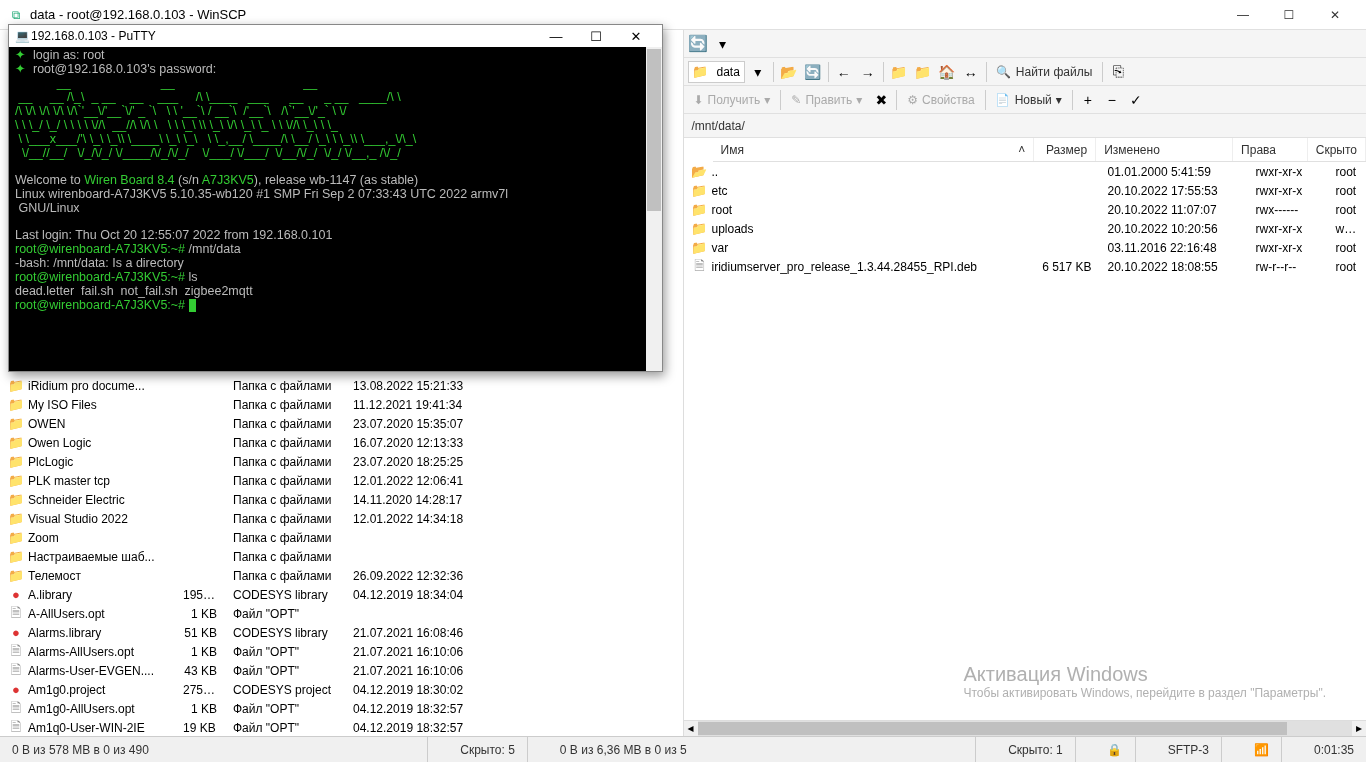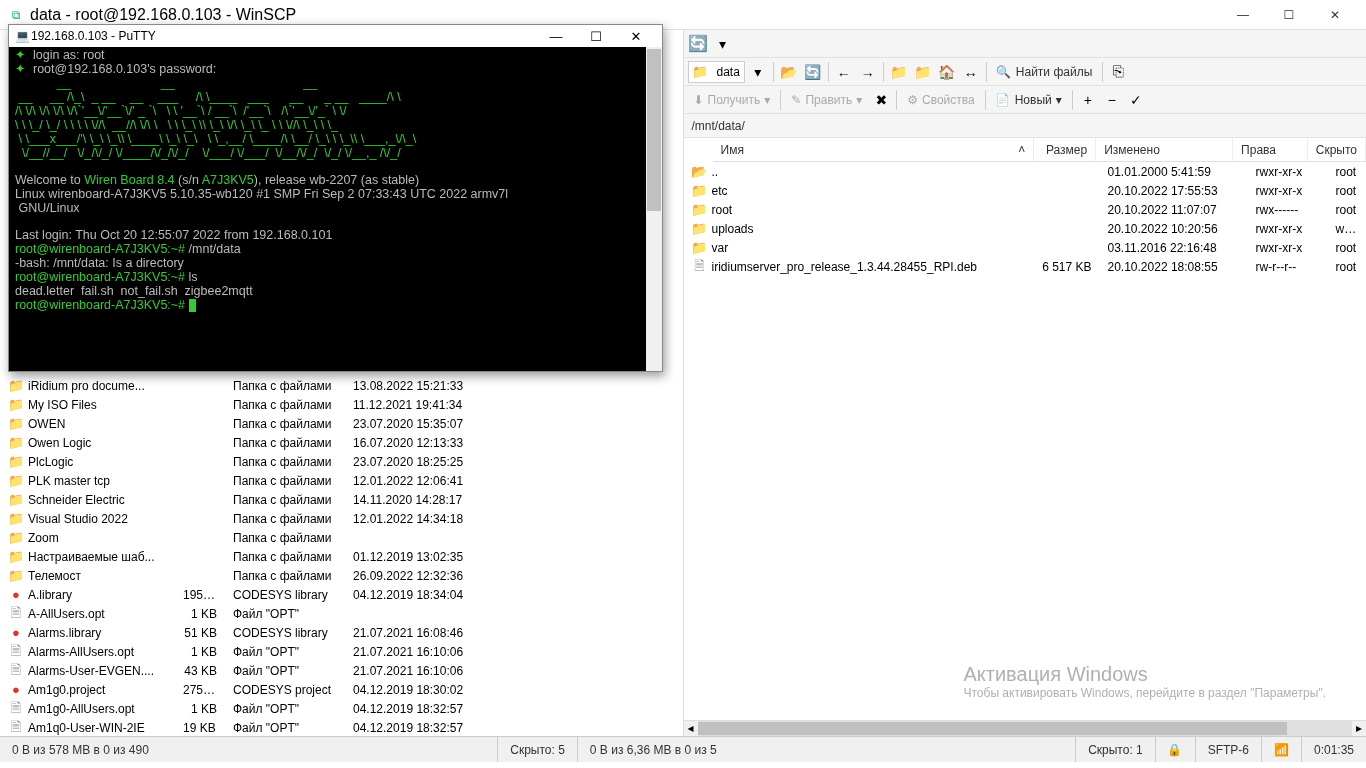--- a/index.html
+++ b/index.html
@@ -1,40 +1,40 @@
 <!DOCTYPE html>
 <html><head>
 <meta charset="utf-8">
 <style>
 * { box-sizing: border-box; margin: 0; padding: 0; font-family: "Segoe UI", Tahoma, sans-serif; }
 body { width: 1366px; height: 768px; background: #fff; overflow: hidden; font-size: 12px; position: relative; }
 .titlebar { height: 30px; background: #fff; display: flex; align-items: center; padding: 0 8px; border-bottom: 1px solid #e0e0e0; }
 .titlebar .icon { width: 16px; height: 16px; margin-right: 6px; display: inline-flex; align-items: center; justify-content: center; font-size: 12px; color:#2a7; }
-.titlebar .title { flex: 1; color: #000; font-size: 16px; }
+.titlebar .title { flex: 1; color: #000; font-size: 13px; }
 .winbtns { display: flex; }
 .winbtn { width: 46px; height: 30px; display: flex; align-items: center; justify-content: center; color: #333; cursor: pointer; }
 .main { display: flex; height: 706px; position: relative; }
 .left, .right { flex: 1; display: flex; flex-direction: column; border-right: 1px solid #ddd; position: relative; overflow: hidden; }
 .right { border-right: none; }
 .tbrow { height: 28px; background: #f5f5f5; border-bottom: 1px solid #e0e0e0; display: flex; align-items: center; padding: 0 4px; gap: 2px; }
 .tbtn { height: 22px; padding: 0 6px; display: inline-flex; align-items: center; gap: 4px; border-radius: 2px; cursor: pointer; font-size: 12px; color:#333; }
 .tbtn.disabled { color:#aaa; }
 .tbsep { width: 1px; height: 20px; background: #ccc; margin: 0 2px; }
 .iconbtn { width: 22px; height: 22px; display: inline-flex; align-items: center; justify-content: center; cursor: pointer; border-radius: 2px; font-size: 14px; }
 .pathbar { height: 24px; background: #f5f5f5; border-bottom: 1px solid #e0e0e0; padding: 0 8px; display: flex; align-items: center; font-size: 12px; color:#333; }
 .cols { height: 24px; background: #fff; border-bottom: 1px solid #e0e0e0; display: flex; font-size: 12px; color:#333;margin-left:29px; }
 .col { padding: 0 8px; display: flex; align-items: center; border-right: 1px solid #eee; cursor: pointer; }
 .files { flex: 1; overflow: auto; background: #fff; }
 .frow { height: 19px; display: flex; align-items: center; font-size: 12px; color:#000; cursor: pointer; }
 .cell { padding: 0 8px; white-space: nowrap; overflow: hidden; text-overflow: ellipsis; }
 .ficn { width: 16px; height: 16px; display: inline-flex; align-items: center; justify-content: center; margin-right: 4px; font-size: 13px; }
 .folder { color: #f5c518; }
 .filei { color:#888; }
 .red { color:#d33; }
-.statusbar { height: 26px; background: #f0f0f0; border-top: 1px solid #ccc; display: flex; align-items: flex-start; font-size: 12px; color:#333; }
+.statusbar { height: 26px; background: #f0f0f0; border-top: 1px solid #ccc; display: flex; align-items: flex-start; font-size: 12px; color:#333;gap:20px; }
 .statusbar .sbox { padding: 0 12px; border-right: 1px solid #ccc; height: 100%; display: flex; align-items: center; }
 .statusbar .sbox:last-child { border-right: none; }
 .watermark { position: absolute; right: 40px; bottom: 36px; color: #b0b0b0; font-size: 20px; z-index: 1; pointer-events: none; }
 .watermark .sub { font-size: 12px; }
 
 .putty { position: absolute; left: 8px; top: 24px; width: 655px; height: 348px; background: #3b3b3b; border: 1px solid #888; box-shadow: 2px 4px 10px rgba(0,0,0,.4); z-index: 50; display: flex; flex-direction: column; }
 .putty-titlebar { height: 22px; background: #fff; display: flex; align-items: center; padding: 0 6px; }
 .putty-titlebar .ptitle { flex: 1; font-size: 12px; color: #000; }
 .putty-winbtns { display:flex; }
 .pwb { width: 40px; height: 22px; display:flex; align-items:center; justify-content:center; cursor:pointer; font-size:13px; }
@@ -146,21 +146,20 @@
           <div class="cell" style="width:50px;text-align:right"></div>
           <div class="cell" style="width:120px">Папка с файлами</div>
         </div>
         <div class="frow">
           <div class="cell" style="width:175px;display:flex;align-items:center">
             <span class="ficn folder">📁</span>
             <span>Настраиваемые шаб...</span>
           </div>
           <div class="cell" style="width:50px;text-align:right"></div>
           <div class="cell" style="width:120px">Папка с файлами</div>
-          <div class="cell" style="flex:1">01.12.2019 13:02:35</div>
         </div>
         <div class="frow">
           <div class="cell" style="width:175px;display:flex;align-items:center">
             <span class="ficn folder">📁</span>
             <span>Телемост</span>
           </div>
           <div class="cell" style="width:50px;text-align:right"></div>
           <div class="cell" style="width:120px">Папка с файлами</div>
           <div class="cell" style="flex:1">26.09.2022 12:32:36</div>
         </div>
@@ -366,21 +365,21 @@
     <div class="sub">Чтобы активировать Windows, перейдите в раздел "Параметры".</div>
   </div>
 </div>
 
 <div class="statusbar">
   <div class="sbox" style="flex:1">0 B из 578 MB в 0 из 490</div>
   <div class="sbox">Скрыто: 5</div>
   <div class="sbox" style="flex:1">0 B из 6,36 MB в 0 из 5</div>
   <div class="sbox">Скрыто: 1</div>
   <div class="sbox">🔒</div>
-  <div class="sbox">SFTP-6</div>
+  <div class="sbox">SFTP-3</div>
   <div class="sbox">📶</div>
   <div class="sbox">0:01:35</div>
 </div>
 
 <div class="putty">
   <div class="putty-titlebar">
     <span style="width:16px;font-size:12px;color:#06c">💻</span>
     <span class="ptitle">192.168.0.103 - PuTTY</span>
     <div class="putty-winbtns">
       <div class="pwb">—</div>
@@ -390,21 +389,21 @@
   </div>
   <div class="putty-body"><span class="g">✦</span> <span>login as: root</span>
 <span class="g">✦</span> <span>root@192.168.0.103's password:</span>
 <span class="g">            __                          __                                     __</span>
 <span class="g"> __     __ /\_\  _ __    __    ___     /\ \____   ___      __      _ __   ____/\ \</span>
 <span class="g">/\ \/\ \/\ \/\ \/\`'__\/'__`\/' _ `\   \ \ '__`\ / __`\  /'__`\   /\`'__\/'_` \ \/</span>
 <span class="g">\ \ \_/ \_/ \ \ \ \ \//\  __//\ \/\ \   \ \ \_\ \\ \_\ \/\ \_\ \_ \ \ \//\ \_\ \ \_</span>
 <span class="g"> \ \___x___/'\ \_\ \_\\ \____\ \_\ \_\   \ \_,__/ \____/\ \__/ \_\ \ \_\\ \___,_\/\_\</span>
 <span class="g">  \/__//__/   \/_/\/_/ \/____/\/_/\/_/    \/___/ \/___/  \/__/\/_/  \/_/ \/__,_ /\/_/</span>
 
-<span>Welcome to </span><span class="g">Wiren Board 8.4</span><span> (s/n </span><span class="g">A7J3KV5</span><span>), release wb-2207 (as stable)</span>
+<span>Welcome to </span><span class="g">Wiren Board 8.4</span><span> (s/n </span><span class="g">A7J3KV5</span><span>), release wb-1147 (as stable)</span>
 <span>Linux wirenboard-A7J3KV5 5.10.35-wb120 #1 SMP Fri Sep 2 07:33:43 UTC 2022 armv7l
  GNU/Linux</span>
 
 <span>Last login: Thu Oct 20 12:55:07 2022 from 192.168.0.101</span>
 <span class="g">root@wirenboard-A7J3KV5:~#</span><span> /mnt/data</span>
 <span>-bash: /mnt/data: Is a directory</span>
 <span class="g">root@wirenboard-A7J3KV5:~#</span><span> ls</span>
 <span>dead.letter  fail.sh  not_fail.sh  zigbee2mqtt</span>
 <span class="g">root@wirenboard-A7J3KV5:~# </span><span class="cursor"></span>
 <div class="scrollbar"><div class="thumb" style="height:50%;margin-top:2px"></div></div></div>

